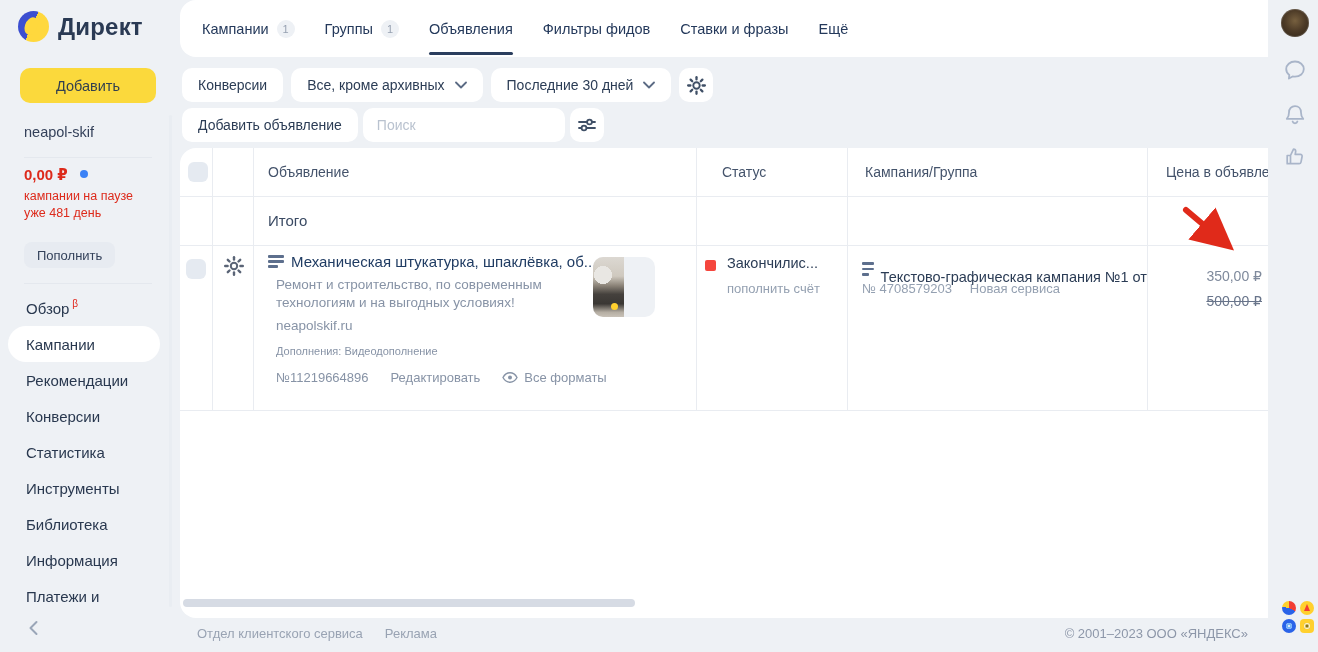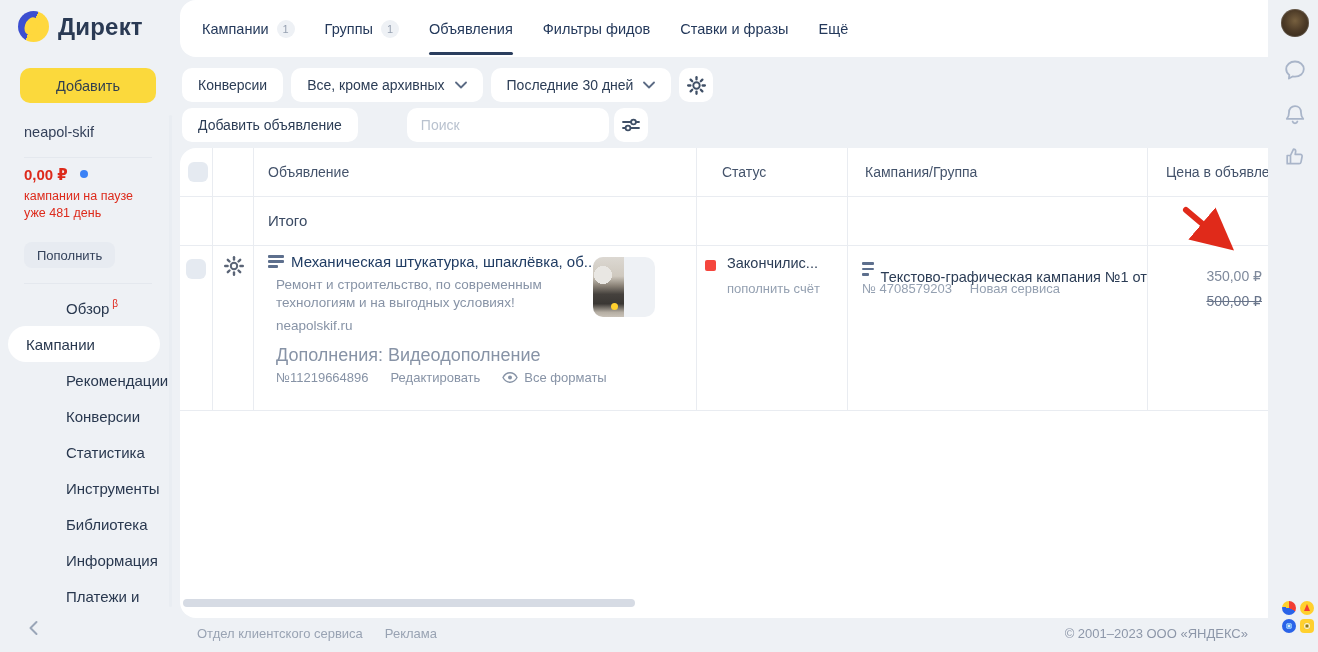--- a/index.html
+++ b/index.html
@@ -41,21 +41,21 @@
   .topup-btn {
     left:24px; top:234px; height:26px; padding:0 13px;
     background:#e7ebf1; border:none; border-radius:8px;
     font-size:13px; color:#33415a; display:flex; align-items:center; cursor:pointer;
     font-family:inherit;
     margin-top:8px;
   }
   .nav { left:0; top:290px; width:168px; display:flex; flex-direction:column; }
   .nav-item {
     height:36px; display:flex; align-items:center; padding-left:26px;
-    font-size:15px; color:#29384f; cursor:pointer; position:relative; white-space:nowrap;margin-left:40px;
+    font-size:15px; color:#29384f; cursor:pointer; position:relative; white-space:nowrap;
   }
   .nav-item.active { background:#ffffff; border-radius:18px; margin:0 8px; padding-left:18px; }
   .nav-beta { font-size:10px; color:#e0281e; vertical-align:super; margin-left:3px; position:relative; top:-5px; }
   .collapse-btn { left:24px; top:618px; width:20px; height:20px; cursor:pointer; }
   .sb-scroll { left:169px; top:115px; width:3px; height:492px; background:#e9edf2; border-radius:2px; }
 
   
   .tabs-panel {
     left:180px; top:0; width:1088px; height:57px;
     background:#fff; border-radius:16px 0 0 16px;
@@ -76,21 +76,21 @@
   .action-row { left:182px; top:108px; display:flex; gap:5px; }
   .pill {
     height:34px; background:#fff; border:none; border-radius:10px; padding:0 16px;
     font-size:14px; color:#2b3c55; display:flex; align-items:center; gap:10px;
     cursor:pointer; font-family:inherit; white-space:nowrap;
   }
   .icon-btn { width:34px; height:34px; background:#fff; border:none; border-radius:10px;
     display:flex; align-items:center; justify-content:center; cursor:pointer; }
   .search-box {
     width:202px; height:34px; background:#fff; border:none; border-radius:10px;
-    padding:0 14px; font-size:14px; color:#2b3c55; font-family:inherit;margin-left:44px;
+    padding:0 14px; font-size:14px; color:#2b3c55; font-family:inherit;
   }
   .search-box::placeholder { color:#b9c2cf; }
 
   
   .table-panel {
     left:180px; top:148px; width:1088px; height:470px;
     background:#fff; border-radius:16px 0 0 16px; overflow:hidden;
   }
   .vline { position:absolute; top:0; width:1px; height:262px; background:#e9ecf1; }
   .hline { position:absolute; left:0; width:100%; height:1px; background:#e9ecf1; }
@@ -334,21 +334,21 @@
     <div>Ремонт и строительство, по современным</div>
     <div>технологиям и на выгодных условиях!</div>
   </div>
 
   <div class="thumb">
     <div class="thumb-photo"></div>
     <div class="thumb-dot"></div>
   </div>
 
   <div style="position:absolute; left:96px; top:170px; font-size:13.5px; color:#8793a6;">neapolskif.ru</div>
-  <div style="position:absolute; left:96px; top:197px; font-size:18px; color:#8793a6;">Дополнения: Видеодополнение</div>
+  <div style="position:absolute; left:96px; top:197px; font-size:11px; color:#8793a6;">Дополнения: Видеодополнение</div>
 
   <div class="meta-row" style="left:96px; top:222px;">
     <span>№11219664896</span>
     <span class="link-gray">Редактировать</span>
     <span class="eye-wrap link-gray">
       <svg width="16" height="11" viewBox="0 0 16 11">
         <path d="M1 5.5 C3 1.8 6 .8 8 .8 s5 1 7 4.7 C13 9.2 10 10.2 8 10.2 S3 9.2 1 5.5Z" fill="none" stroke="#8793a6" stroke-width="1.4"></path>
         <circle cx="8" cy="5.5" r="2" fill="#8793a6"></circle>
       </svg>
       <span>Все форматы</span>

